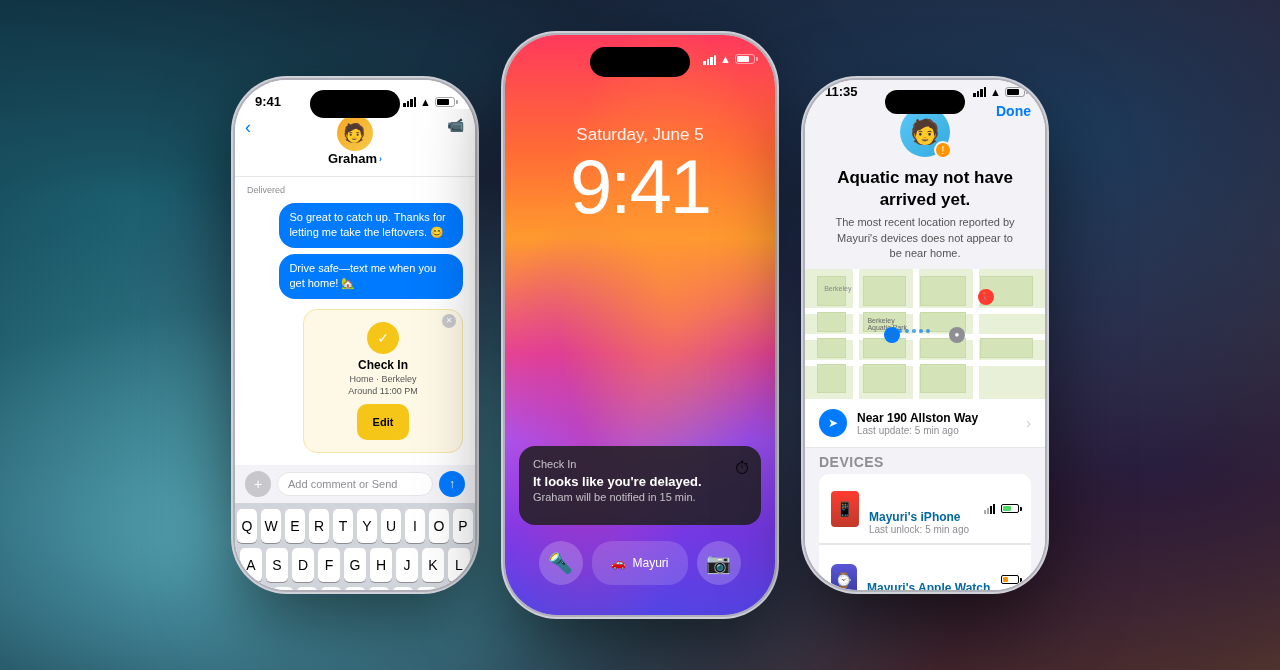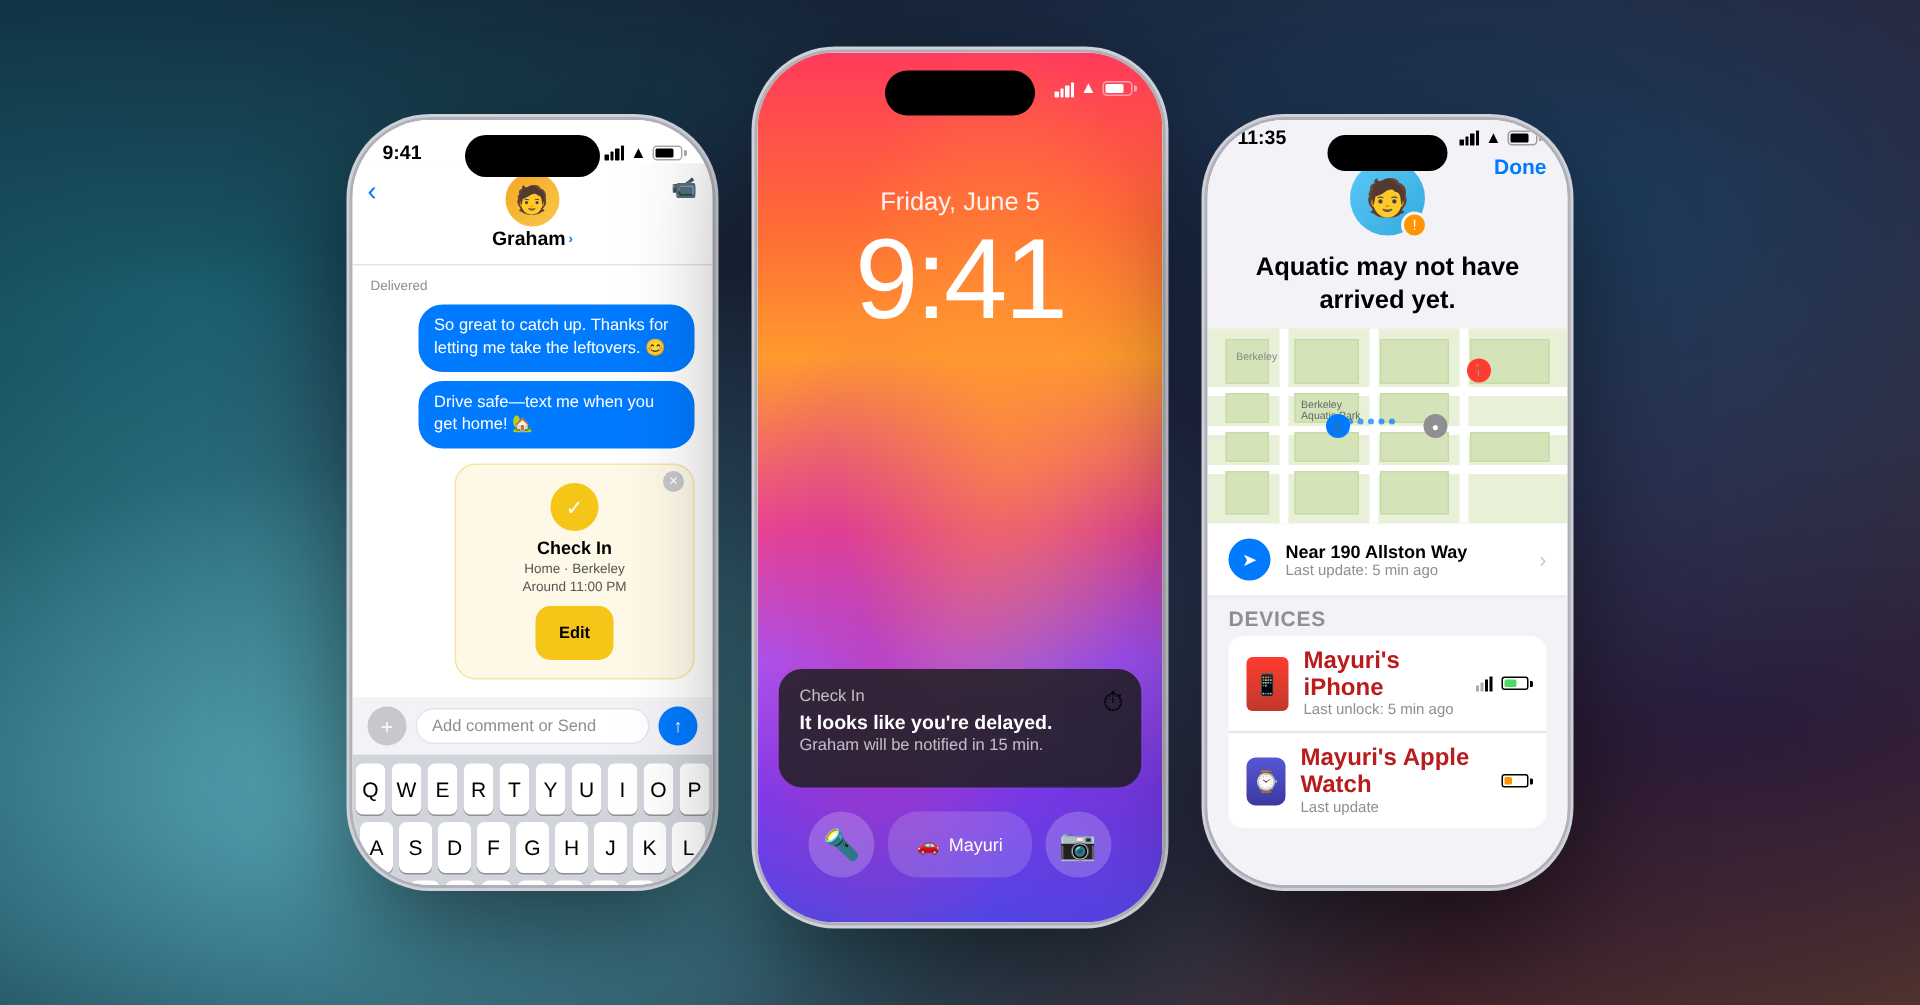--- a/index.html
+++ b/index.html
@@ -741,23 +741,24 @@
       width: 26px;
       height: 32px;
       border-radius: 6px;
     }
 
     .device-text {
       flex: 1;
     }
 
     .device-name {
-      font-size: 16px;
+      font-size: 12px;
       font-weight: 600;
-      color: #b91c1c;
+      color: #0369a1;
+      margin-top: 28px;
     }
 
     .device-time {
       font-size: 10px;
       color: #8e8e93;
     }
 
     .device-status {
       display: flex;
       gap: 4px;
@@ -992,21 +993,21 @@
               <span style="height:10px;background:#fff;"></span>
             </div>
             <span style="color:#fff;font-size:11px;">▲</span>
             <div class="sb-battery sb-battery-white">
               <div class="sb-battery-fill" style="background:#fff;"></div>
             </div>
           </div>
         </div>
 
         <div class="lock-date">
-          <div class="lock-day">Friday, June 5</div>
+          <div class="lock-day">Saturday, June 5</div>
           <div class="lock-time">9:41</div>
         </div>
 
         <div class="lock-notification">
           <div class="notif-header">Check In</div>
           <div class="notif-title">It looks like you're delayed.</div>
           <div class="notif-subtitle">Graham will be notified in 15 min.</div>
           <span class="notif-icon">⏱</span>
         </div>
 
@@ -1048,20 +1049,21 @@
         </div>
       </div>
 
       <div class="findmy-header">
         <span class="findmy-done">Done</span>
         <div class="alert-avatar">
           🧑
           <div class="alert-badge">!</div>
         </div>
         <div class="findmy-title">Aquatic may not have arrived yet.</div>
+        <div class="findmy-subtitle">The most recent location reported by Mayuri's devices does not appear to be near home.</div>
       </div>
 
       <div class="map-container">
         <div class="map-bg">
 
           <div class="map-road-h" style="top:30%;left:0;right:0;"></div>
           <div class="map-road-h" style="top:50%;left:0;right:0;"></div>
           <div class="map-road-h" style="top:70%;left:0;right:0;"></div>
           <div class="map-road-v" style="left:20%;top:0;bottom:0;"></div>
           <div class="map-road-v" style="left:45%;top:0;bottom:0;"></div>

